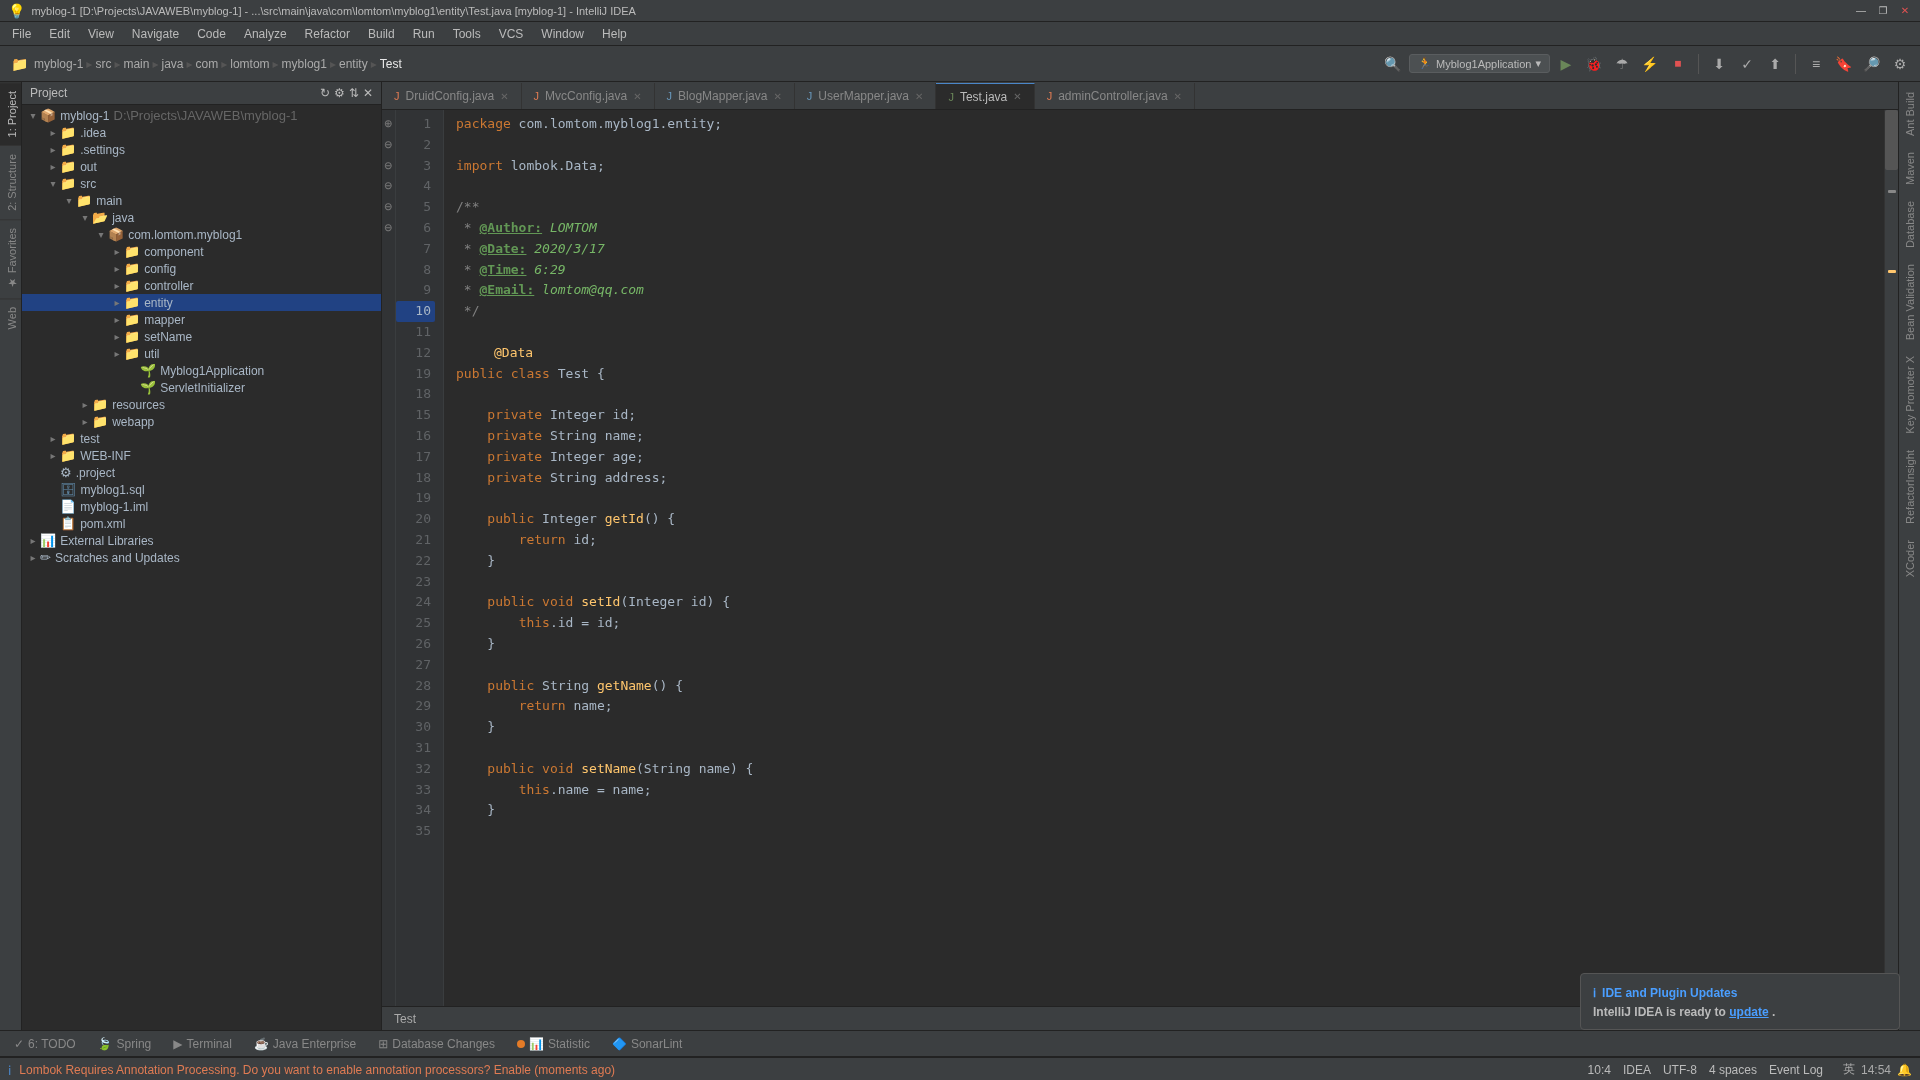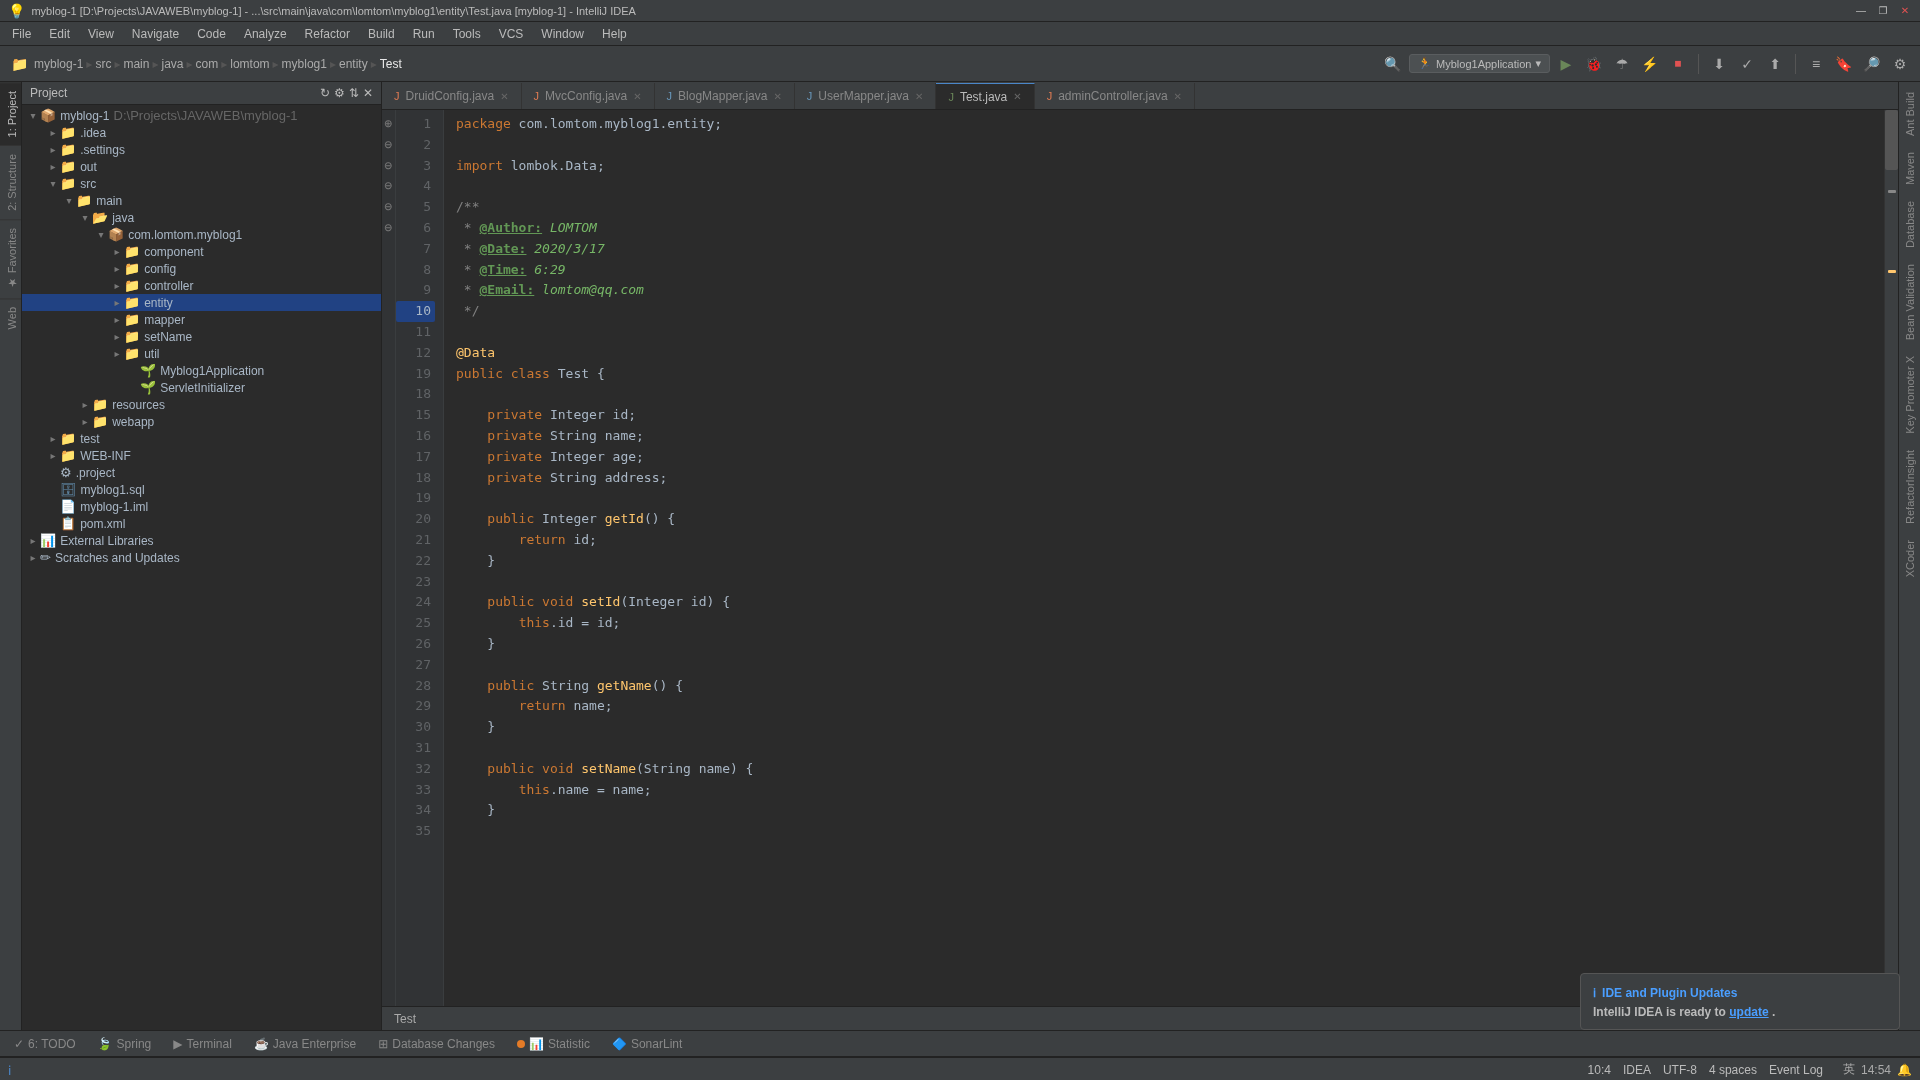--- a/index.html
+++ b/index.html
@@ -58,21 +58,21 @@
     #line-numbers { width: 48px; background: #313335; padding: 4px 0; text-align: right; font-family: 'Consolas', monospace; font-size: 13px; color: #606366; line-height: 1.6; padding-right: 8px; border-right: 1px solid #3a3d3f; overflow: hidden; }
     #line-numbers .ln { padding-right: 4px; }
     #code-content { flex: 1; padding: 4px 12px; font-family: 'Consolas', monospace; font-size: 13px; line-height: 1.6; overflow: auto; color: #a9b7c6; white-space: pre; }
     #code-content::-webkit-scrollbar { width: 8px; height: 8px; }
     #code-content::-webkit-scrollbar-track { background: #2b2b2b; }
     #code-content::-webkit-scrollbar-thumb { background: #555; }
 
     .kw { color: #cc7832; }
     .type { color: #a9b7c6; }
     .fn { color: #ffc66d; }
-    .ann { color: #ffc66d; }
+    .ann { color: #ffc66d; margin-left: 38px; }
     .comment { color: #808080; }
     .doc-tag { color: #629755; font-weight: bold; text-decoration: underline; }
     .doc-val { color: #77b767; font-style: italic; }
 
     
     #right-sidebar { width: 22px; background: #3c3f41; border-left: 1px solid #222; display: flex; flex-direction: column; align-items: center; padding: 4px 0; gap: 4px; }
     #right-sidebar .rs-btn { width: 18px; height: 18px; display: flex; align-items: center; justify-content: center; font-size: 11px; color: #888; cursor: pointer; }
 
     
     #bottom-area { border-top: 1px solid #222; }
@@ -537,20 +537,21 @@
     </div>
     <div class="btab">
       <span class="btab-icon">🔷</span>
       <span>SonarLint</span>
     </div>
   </div>
 
   <div id="status-bar">
     <div class="status-left">
       <span style="color:#4a86c8; font-size:13px;">ℹ</span>
+      <span class="warn">Lombok Requires Annotation Processing. Do you want to enable annotation processors? Enable (moments ago)</span>
     </div>
     <div class="status-right">
       <span>10:4</span>
       <span>IDEA</span>
       <span>UTF-8</span>
       <span>4 spaces</span>
       <span>Event Log</span>
 
       <span style="margin-left:8px; display:flex; align-items:center; gap:6px; color:#aaa;">
         <span>英</span>

